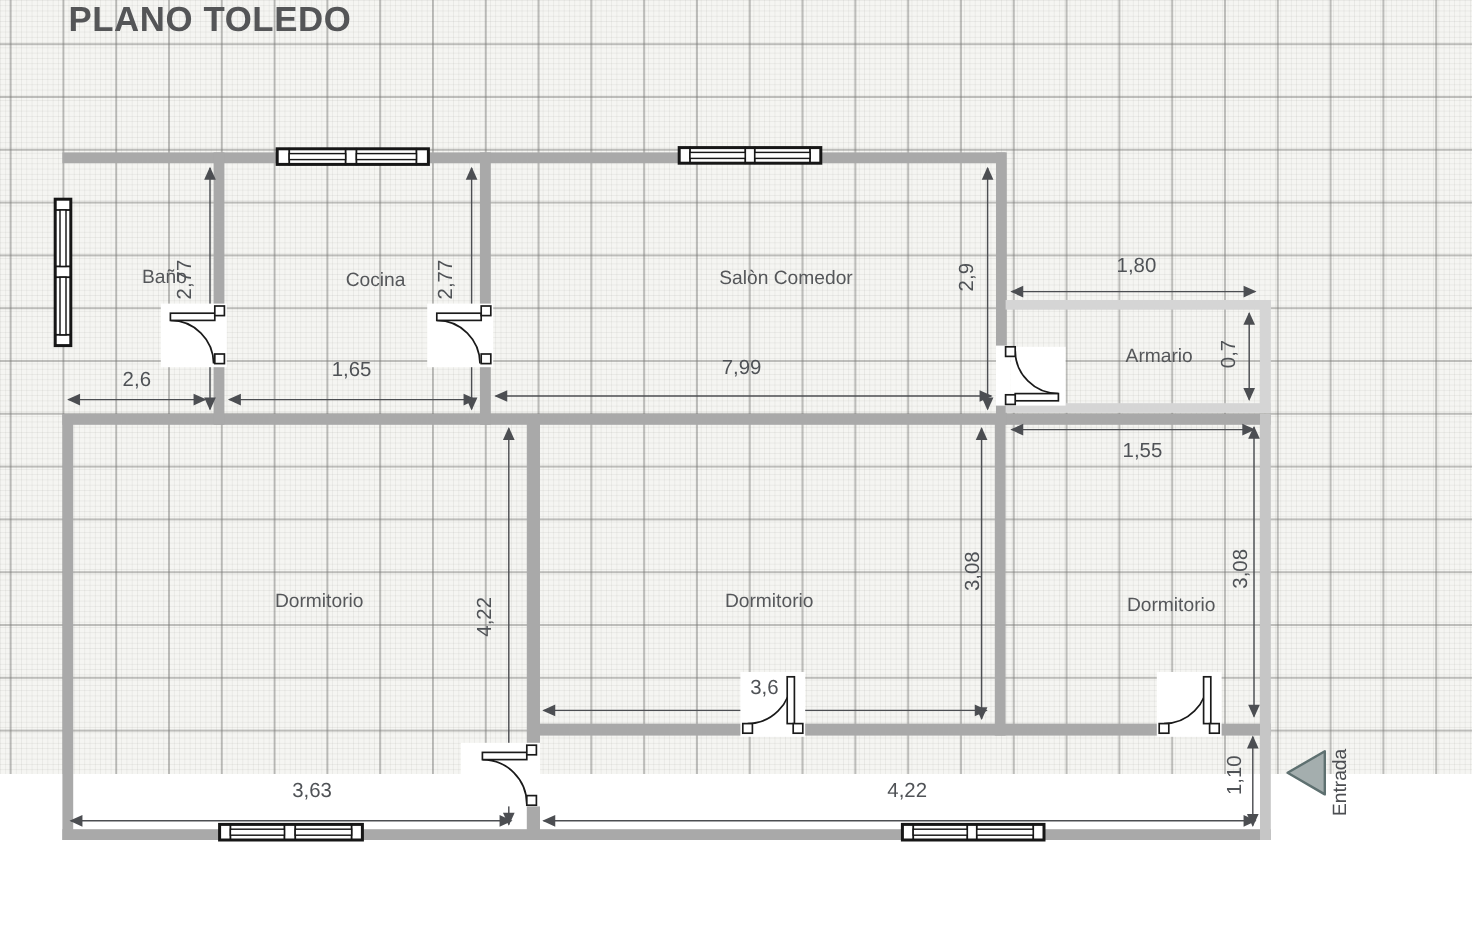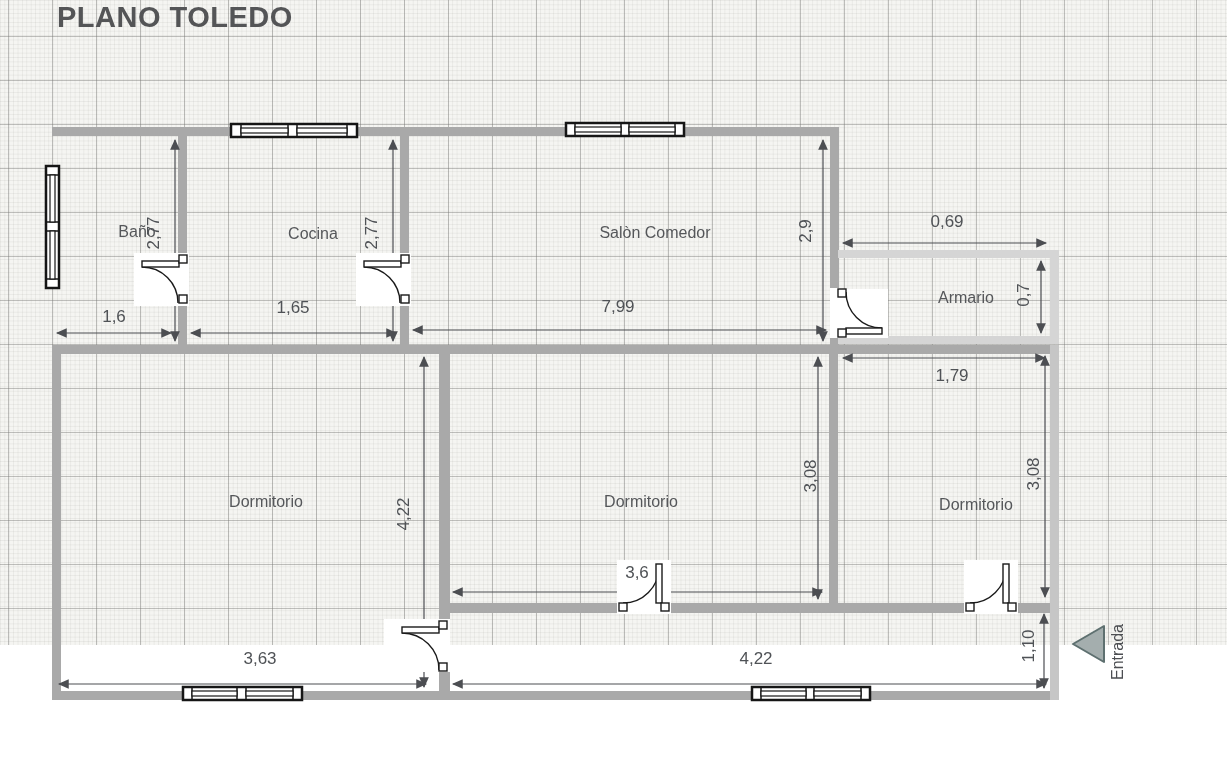--- a/index.html
+++ b/index.html
@@ -187,28 +187,28 @@
 
   <div class="room-label" style="left:98px;top:232px">Baño</div>
   <div class="room-label" style="left:274px;top:234px">Cocina</div>
   <div class="room-label" style="left:616px;top:233px">Salòn Comedor</div>
   <div class="room-label" style="left:927px;top:298px">Armario</div>
   <div class="room-label" style="left:227px;top:502px">Dormitorio</div>
   <div class="room-label" style="left:602px;top:502px">Dormitorio</div>
   <div class="room-label" style="left:937px;top:505px">Dormitorio</div>
 
   <div class="dim rot" style="left:154px;top:233px">2,77</div>
-  <div class="dim" style="left:114px;top:317px">1,6</div>
+  <div class="dim" style="left:114px;top:317px">2,6</div>
   <div class="dim rot" style="left:372px;top:233px">2,77</div>
   <div class="dim" style="left:293px;top:308px">1,65</div>
   <div class="dim" style="left:618px;top:307px">7,99</div>
   <div class="dim rot" style="left:806px;top:231px">2,9</div>
-  <div class="dim" style="left:947px;top:222px">0,69</div>
+  <div class="dim" style="left:947px;top:222px">1,80</div>
   <div class="dim rot" style="left:1024px;top:295px">0,7</div>
-  <div class="dim" style="left:952px;top:376px">1,79</div>
+  <div class="dim" style="left:952px;top:376px">1,55</div>
   <div class="dim rot" style="left:811px;top:476px">3,08</div>
   <div class="dim rot" style="left:1034px;top:474px">3,08</div>
   <div class="dim rot" style="left:404px;top:514px">4,22</div>
   <div class="dim" style="left:637px;top:573px">3,6</div>
   <div class="dim" style="left:260px;top:659px">3,63</div>
   <div class="dim" style="left:756px;top:659px">4,22</div>
   <div class="dim rot" style="left:1029px;top:646px">1,10</div>
 
   <div class="entrance-label" style="left:1118px;top:652px">Entrada</div>
 

